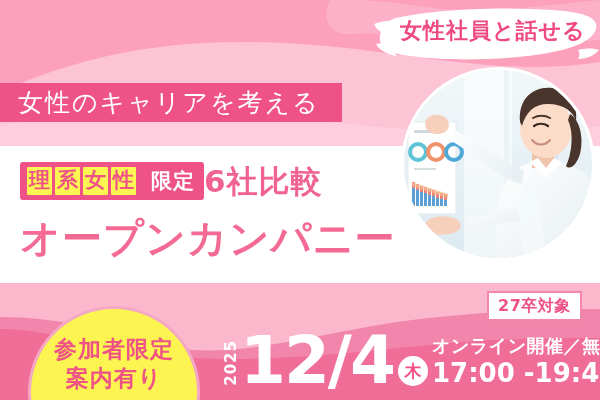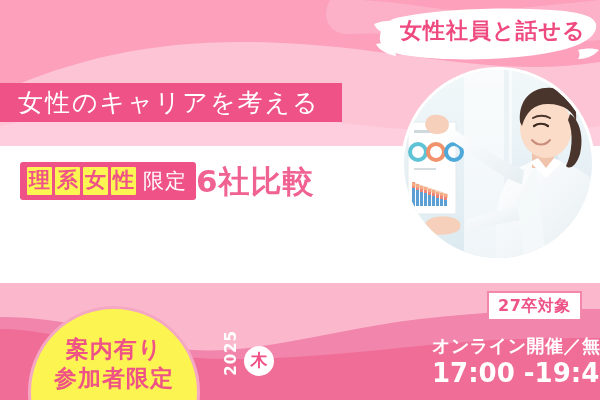--- a/index.html
+++ b/index.html
@@ -96,23 +96,23 @@
     color: #ef5286;
     font-size: 21px;
     font-weight: bold;
     line-height: 1;
     padding: 3px 2px 4px 2px;
     border-radius: 1px;
   }
   .limited-word {
     color: #ffffff;
     font-size: 21px;
-    font-weight: normal;
-    line-height: 1;
-    margin-left: 4px;
+    font-weight: bold;
+    line-height: 1;
+    margin-left: 12px;
     letter-spacing: 1px;
     text-align: center;
   }
   .compare-text {
     color: #f06292;
     font-size: 31px;
     font-weight: bold;
     line-height: 1;
     letter-spacing: 1px;
     white-space: nowrap;
@@ -396,32 +396,34 @@
     <div class="limited-pill">
       <span class="hl-char">理</span>
       <span class="hl-char">系</span>
       <span class="hl-char">女</span>
       <span class="hl-char">性</span>
       <span class="limited-word">限定</span>
     </div>
     <span class="compare-text">6社比較</span>
   </div>
 
+  <div class="main-title">オープンカンパニー</div>
 
   <div class="grad-badge">
     <span class="grad-badge-text">27卒対象</span>
   </div>
 
   <div class="yellow-badge">
+    <span class="yellow-line">参加者限定</span>
     <span class="yellow-line">案内有り</span>
-    <span class="yellow-line">参加者限定</span>
   </div>
 
   <div class="date-block">
     <span class="year-vert">2025</span>
+    <span class="date-big">12/4</span>
     <span class="day-circle">
       <span class="day-circle-text">木</span>
     </span>
   </div>
 
   <div class="event-info">
     <div class="event-mode">オンライン開催／無料</div>
     <div class="event-time">17:00 -19:45</div>
   </div>
 

